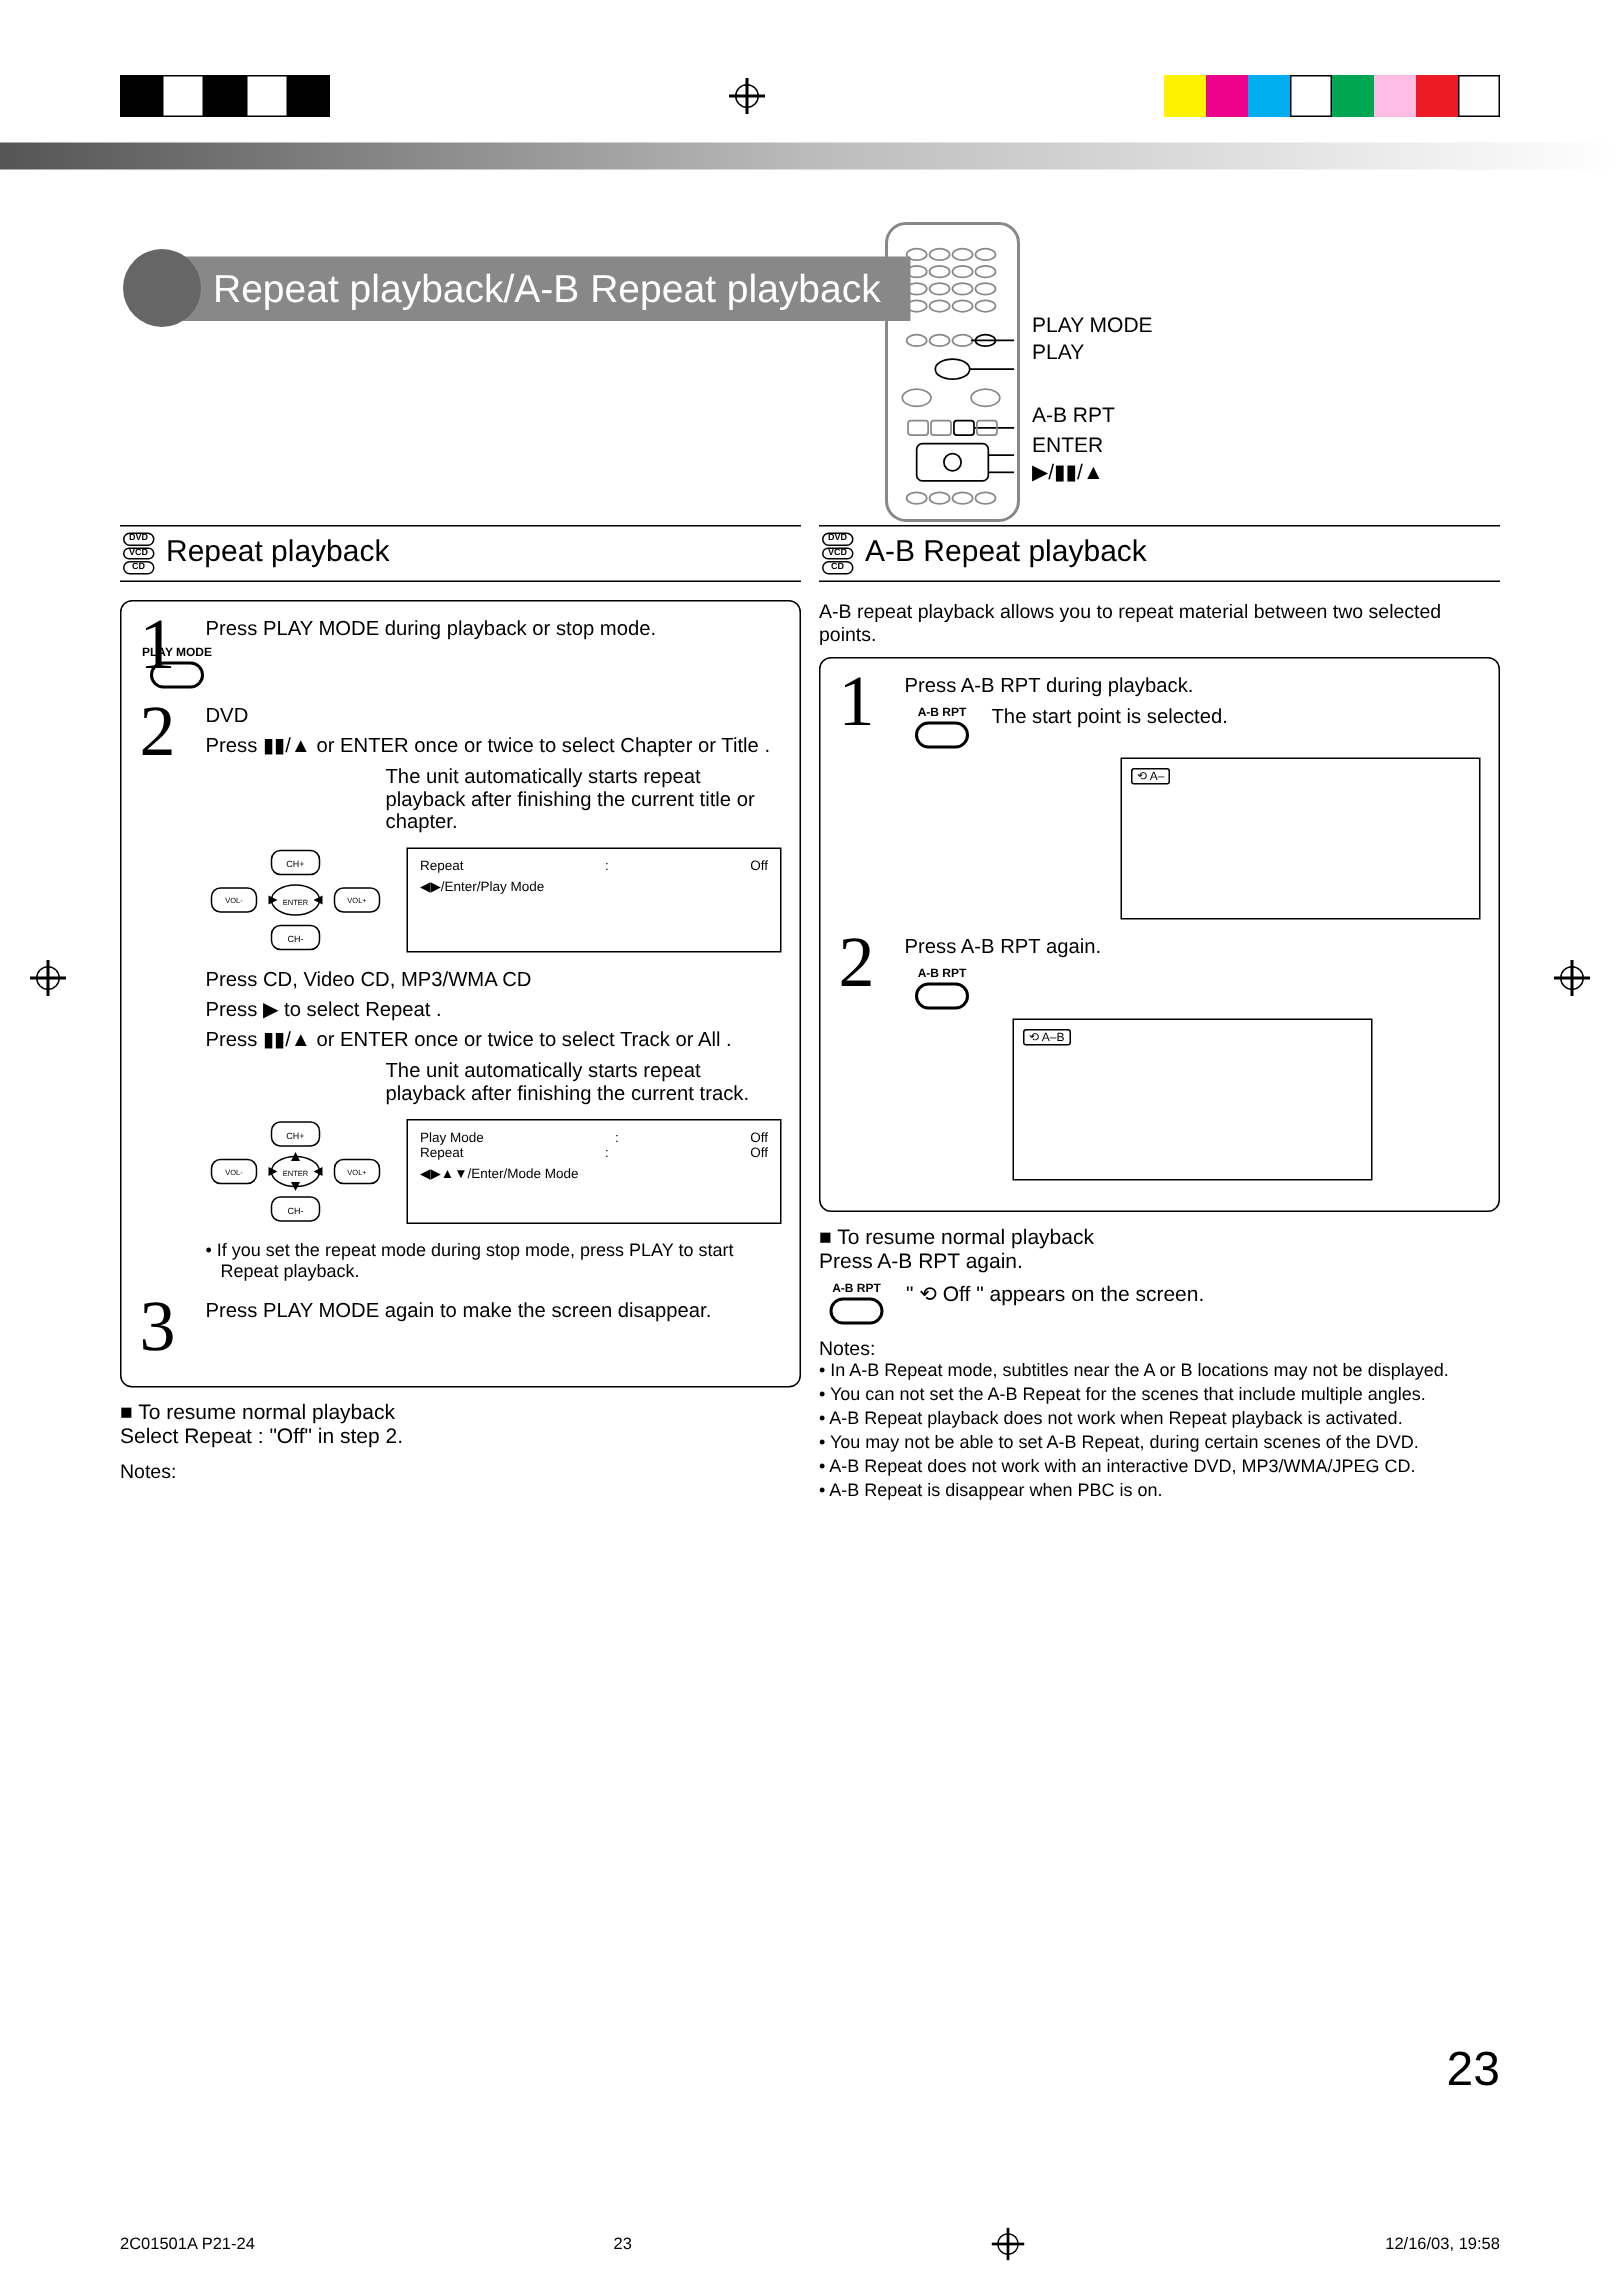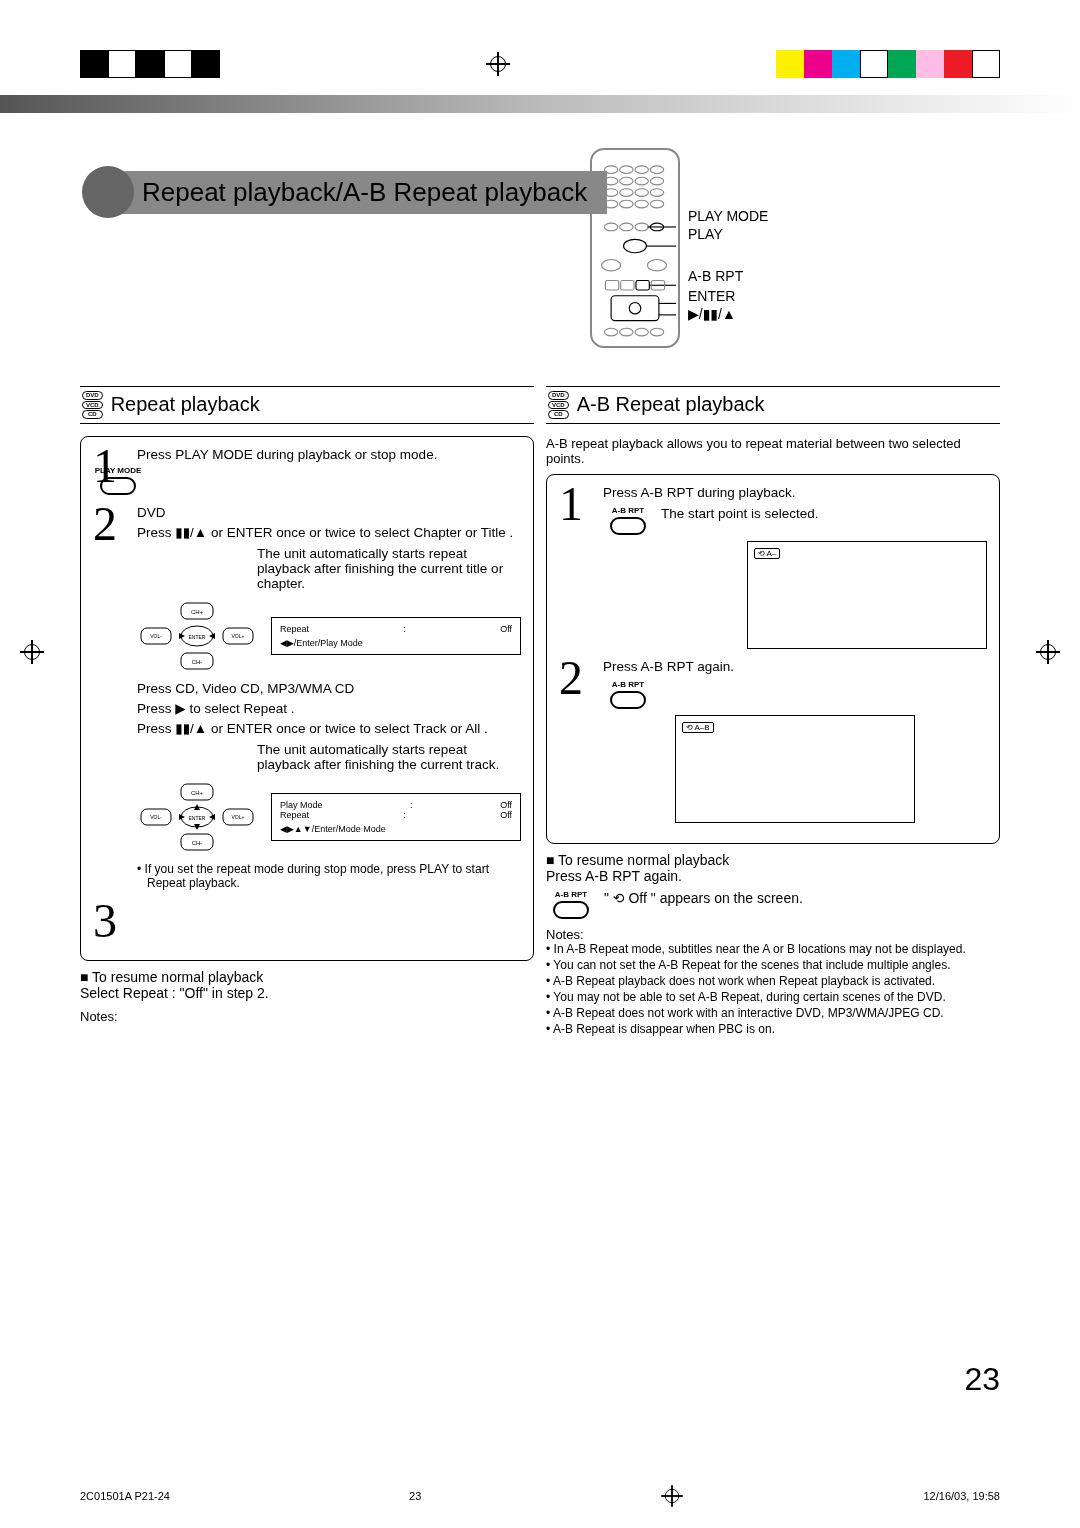--- a/index.html
+++ b/index.html
@@ -47,21 +47,21 @@
     margin-top:34px;
     margin-left:2px;
   }
   .title-badge {
     width:52px; height:52px; border-radius:50%;
     background:#666;
     margin-right:-26px;
     z-index:2;
   }
   .title-bar {
-    background:#888; color:#000000;
+    background:#888; color:#ffffff;
     padding: 6px 20px 6px 34px;
     font-size:26px;
     z-index:1;
   }
 
   .remote {
     position:absolute;
     top:18px; left:510px;
     width:90px; height:200px;
     border:2px solid #888; border-radius:14px;
@@ -71,21 +71,21 @@
   .remote-labels {
     position:absolute;
     top:18px; left:608px;
     font-size:14px; line-height:1.15;
   }
   .remote-labels div { margin-bottom:2px; }
 
   .columns {
     position:absolute;
     top:220px; left:0; right:0; bottom:110px;
-    display:flex; gap:12px;margin-top:36px;
+    display:flex; gap:12px;
   }
   .col { flex:1; }
 
   .section-head {
     border-top:1.5px solid #000;
     border-bottom:1.5px solid #000;
     padding:4px 2px;
     display:flex; align-items:center; gap:8px;
     font-size:20px;
     margin-bottom:12px;
@@ -120,21 +120,21 @@
     flex-shrink:0;
   }
   .btn-glyph .oval {
     width:36px; height:18px; border:2px solid #000; border-radius:12px;
     margin-top:2px;
   }
 
   .indent { padding-left:120px; margin:6px 0 10px; }
 
   .remote-nav {
-    display:flex; align-items:center; gap:14px;
+    display:flex; gap:14px;
     margin:6px 0 10px;
   }
   .dpad {
     width:120px; height:70px; position:relative;
     flex-shrink:0;
   }
   .dpad svg { width:100%; height:100%; }
   .osd {
     border:1px solid #000; padding:6px 8px;
     font-size:9px; flex:1;
@@ -398,20 +398,23 @@
             </div>
 
             <ul class="notes">
                 <li>If you set the repeat mode during stop mode, press PLAY to start Repeat playback.</li>
               </ul>
           </div>
         </div>
 
         <div class="step">
           <div class="num">3</div>
+          <div class="step-body">
+            <p>Press PLAY MODE again to make the screen disappear.</p>
+          </div>
         </div>
       </div>
 
       <h4 class="sq">To resume normal playback</h4>
       <p style="font-size:14px">Select Repeat : "Off" in step 2.</p>
       <p class="notes-title">Notes:</p>
     </div>
 
     <div class="col">
       <div class="section-head">

